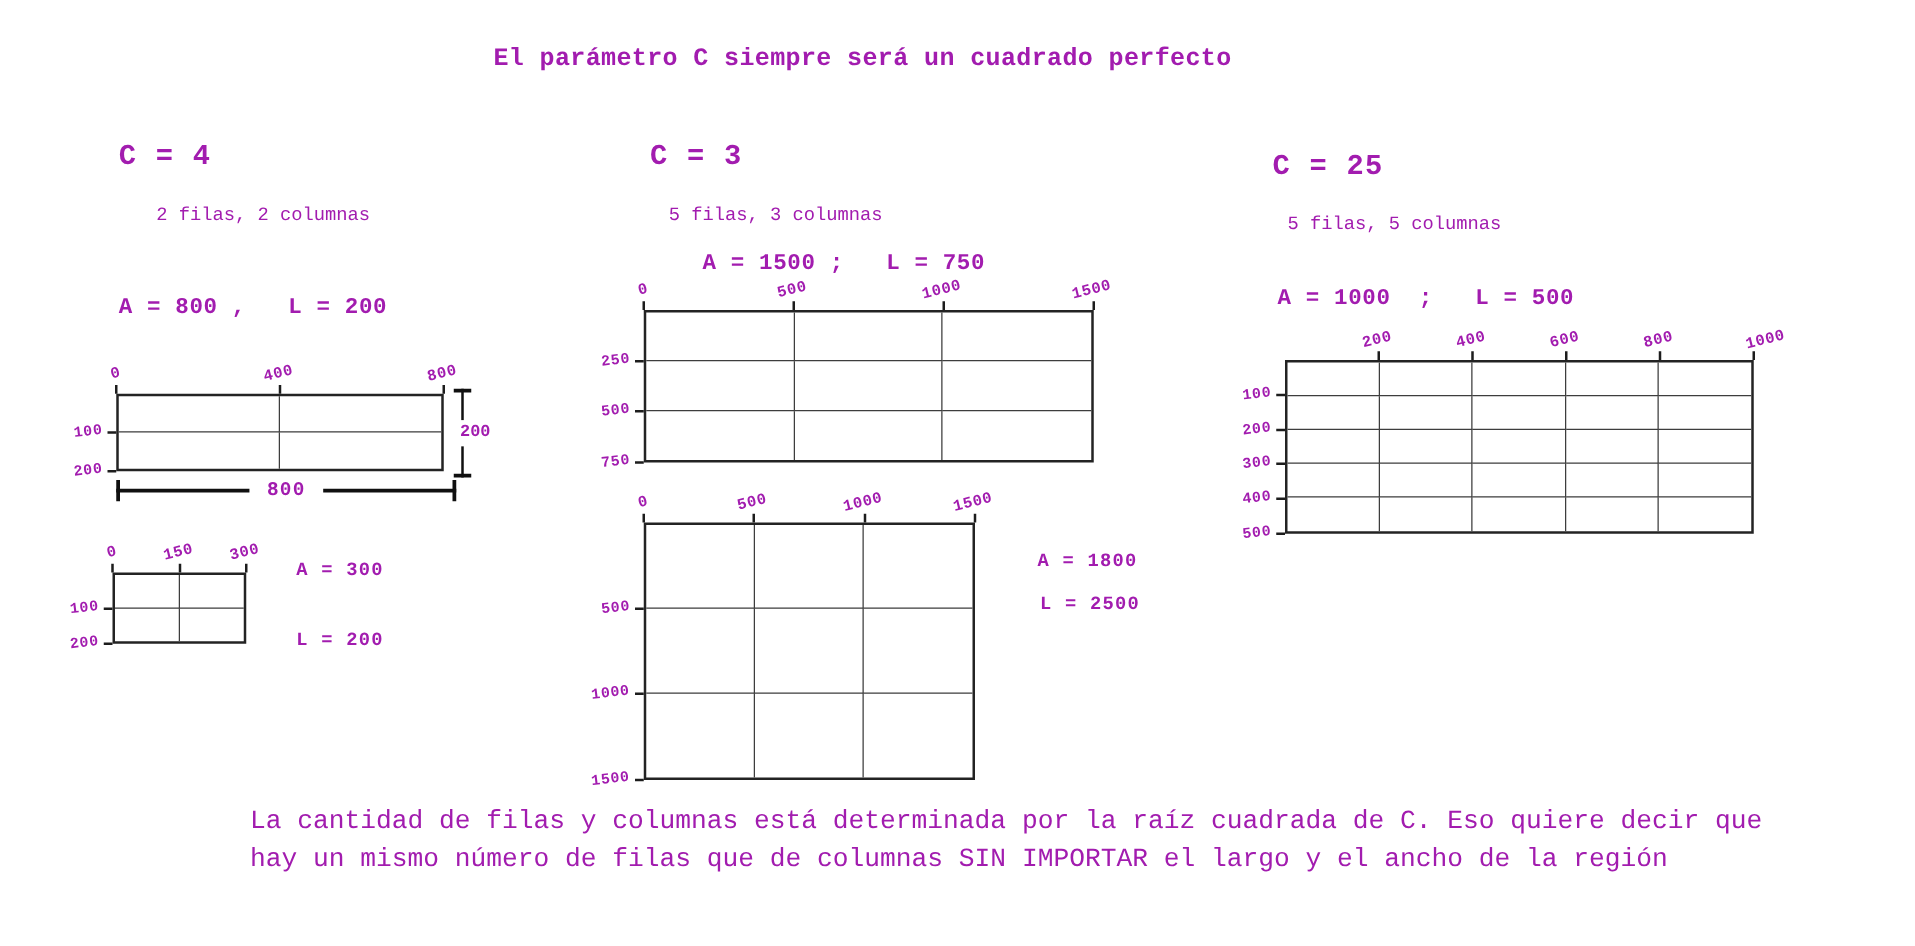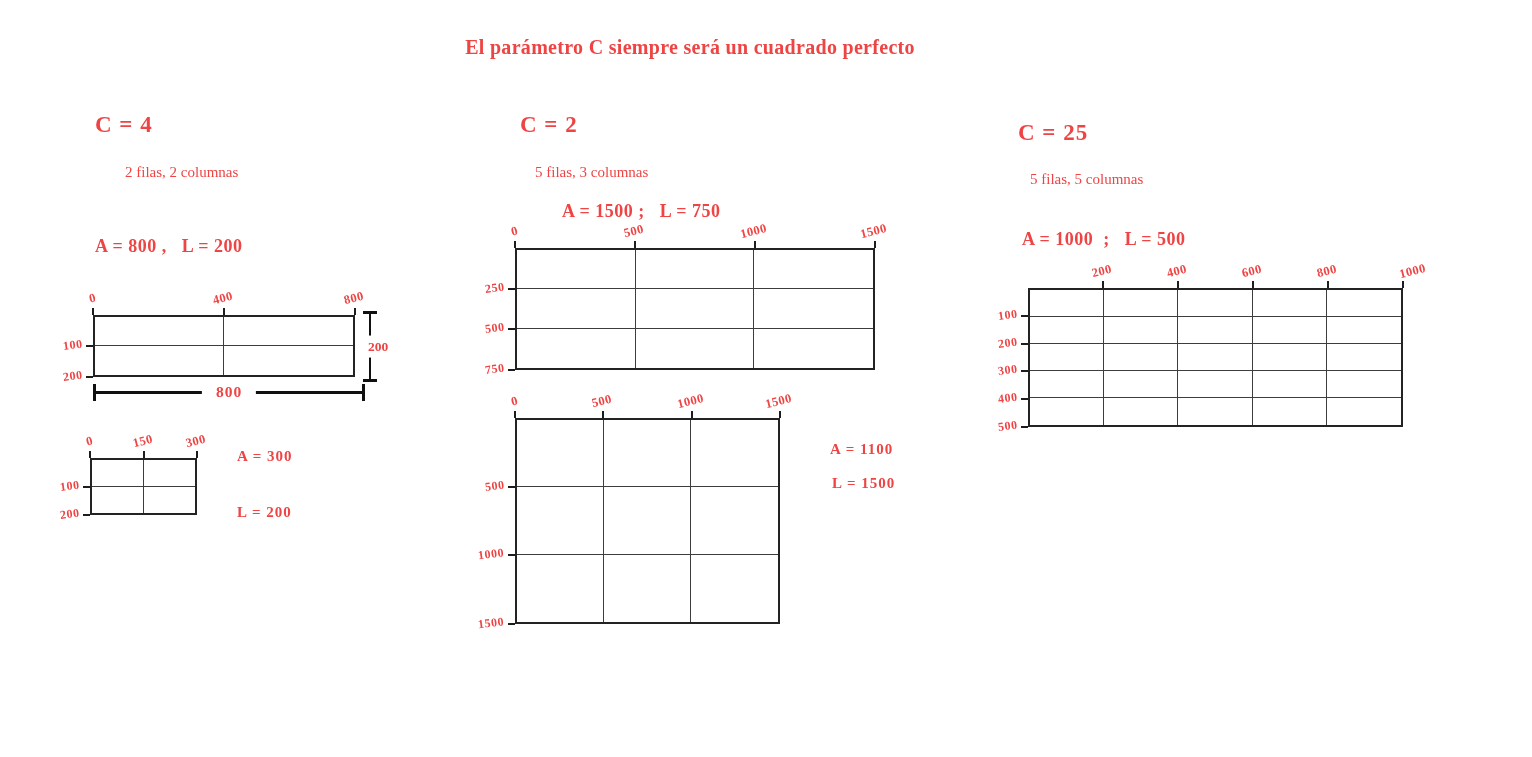--- a/index.html
+++ b/index.html
@@ -1,18 +1,18 @@
 <!DOCTYPE html>
 <html><head>
 <meta charset="utf-8">
 <style>
   html,body{margin:0;padding:0;background:#fff;}
   .canvas{
     position:relative;width:1532px;height:757px;background:#ffffff;
-    font-family:Liberation Serif, serif;color:#ef4444;overflow:hidden;
+    font-family:Liberation Mono, monospace;color:#a21caf;overflow:hidden;
   }
   .title{position:absolute;left:370px;top:36px;width:640px;text-align:center;
     font-size:20px;font-weight:600;letter-spacing:.3px;}
   .h1c{position:absolute;font-size:23px;font-weight:600;letter-spacing:1px;text-align:right;}
   .sub{position:absolute;font-size:15px;font-weight:500;}
   .params{position:absolute;font-size:18px;font-weight:700;letter-spacing:.5px;white-space:pre;}
   .sidelab{position:absolute;font-size:15px;font-weight:700;letter-spacing:1px;}
   .footer{position:absolute;left:200px;top:642px;font-size:21px;line-height:31px;font-weight:500;}
   .footer div{white-space:nowrap;}
 
@@ -111,21 +111,21 @@
     <span class="tlab" style="left:100%">300</span>
     <span class="lmark" style="top:50%"></span>
     <span class="lmark" style="top:100%"></span>
     <span class="llab" style="top:50%">100</span>
     <span class="llab" style="top:100%">200</span>
   </div>
 
   <div class="sidelab" style="left:237px;top:448px">A = 300</div>
   <div class="sidelab" style="left:237px;top:504px">L = 200</div>
 
-  <div class="h1c" style="left:520px;top:112px">C = 2</div>
+  <div class="h1c" style="left:520px;top:112px">C = 3</div>
   <div class="sub" style="left:535px;top:164px">5 filas, 3 columnas</div>
   <div class="params" style="left:562px;top:201px">A = 1500 ;   L = 750</div>
 
   <div class="gwrap" style="left:515px;top:248px;width:360px;height:122px">
     <div class="gbox g3">
         <div class="cell"></div>
         <div class="cell"></div>
         <div class="cell"></div>
         <div class="cell"></div>
         <div class="cell"></div>
@@ -171,22 +171,22 @@
     <span class="tlab" style="left:66.67%">1000</span>
     <span class="tlab" style="left:100%">1500</span>
     <span class="lmark" style="top:33.33%"></span>
     <span class="lmark" style="top:66.67%"></span>
     <span class="lmark" style="top:100%"></span>
     <span class="llab" style="top:33.33%">500</span>
     <span class="llab" style="top:66.67%">1000</span>
     <span class="llab" style="top:100%">1500</span>
   </div>
 
-  <div class="sidelab" style="left:830px;top:441px">A = 1100</div>
-  <div class="sidelab" style="left:832px;top:475px">L = 1500</div>
+  <div class="sidelab" style="left:830px;top:441px">A = 1800</div>
+  <div class="sidelab" style="left:832px;top:475px">L = 2500</div>
 
   <div class="h1c" style="left:1018px;top:120px">C = 25</div>
   <div class="sub" style="left:1030px;top:171px">5 filas, 5 columnas</div>
   <div class="params" style="left:1022px;top:229px">A = 1000  ;   L = 500</div>
 
   <div class="gwrap" style="left:1028px;top:288px;width:375px;height:139px">
     <div class="gbox g5">
         <div class="cell"></div>
         <div class="cell"></div>
         <div class="cell"></div>
@@ -228,14 +228,18 @@
     <span class="lmark" style="top:60%"></span>
     <span class="lmark" style="top:80%"></span>
     <span class="lmark" style="top:100%"></span>
     <span class="llab" style="top:20%">100</span>
     <span class="llab" style="top:40%">200</span>
     <span class="llab" style="top:60%">300</span>
     <span class="llab" style="top:80%">400</span>
     <span class="llab" style="top:100%">500</span>
   </div>
 
+  <div class="footer">
+    <div>La cantidad de filas y columnas está determinada por la raíz cuadrada de C. Eso quiere decir que</div>
+    <div>hay un mismo número de filas que de columnas SIN IMPORTAR el largo y el ancho de la región</div>
+  </div>
 
 </div>
 
 </body></html>

